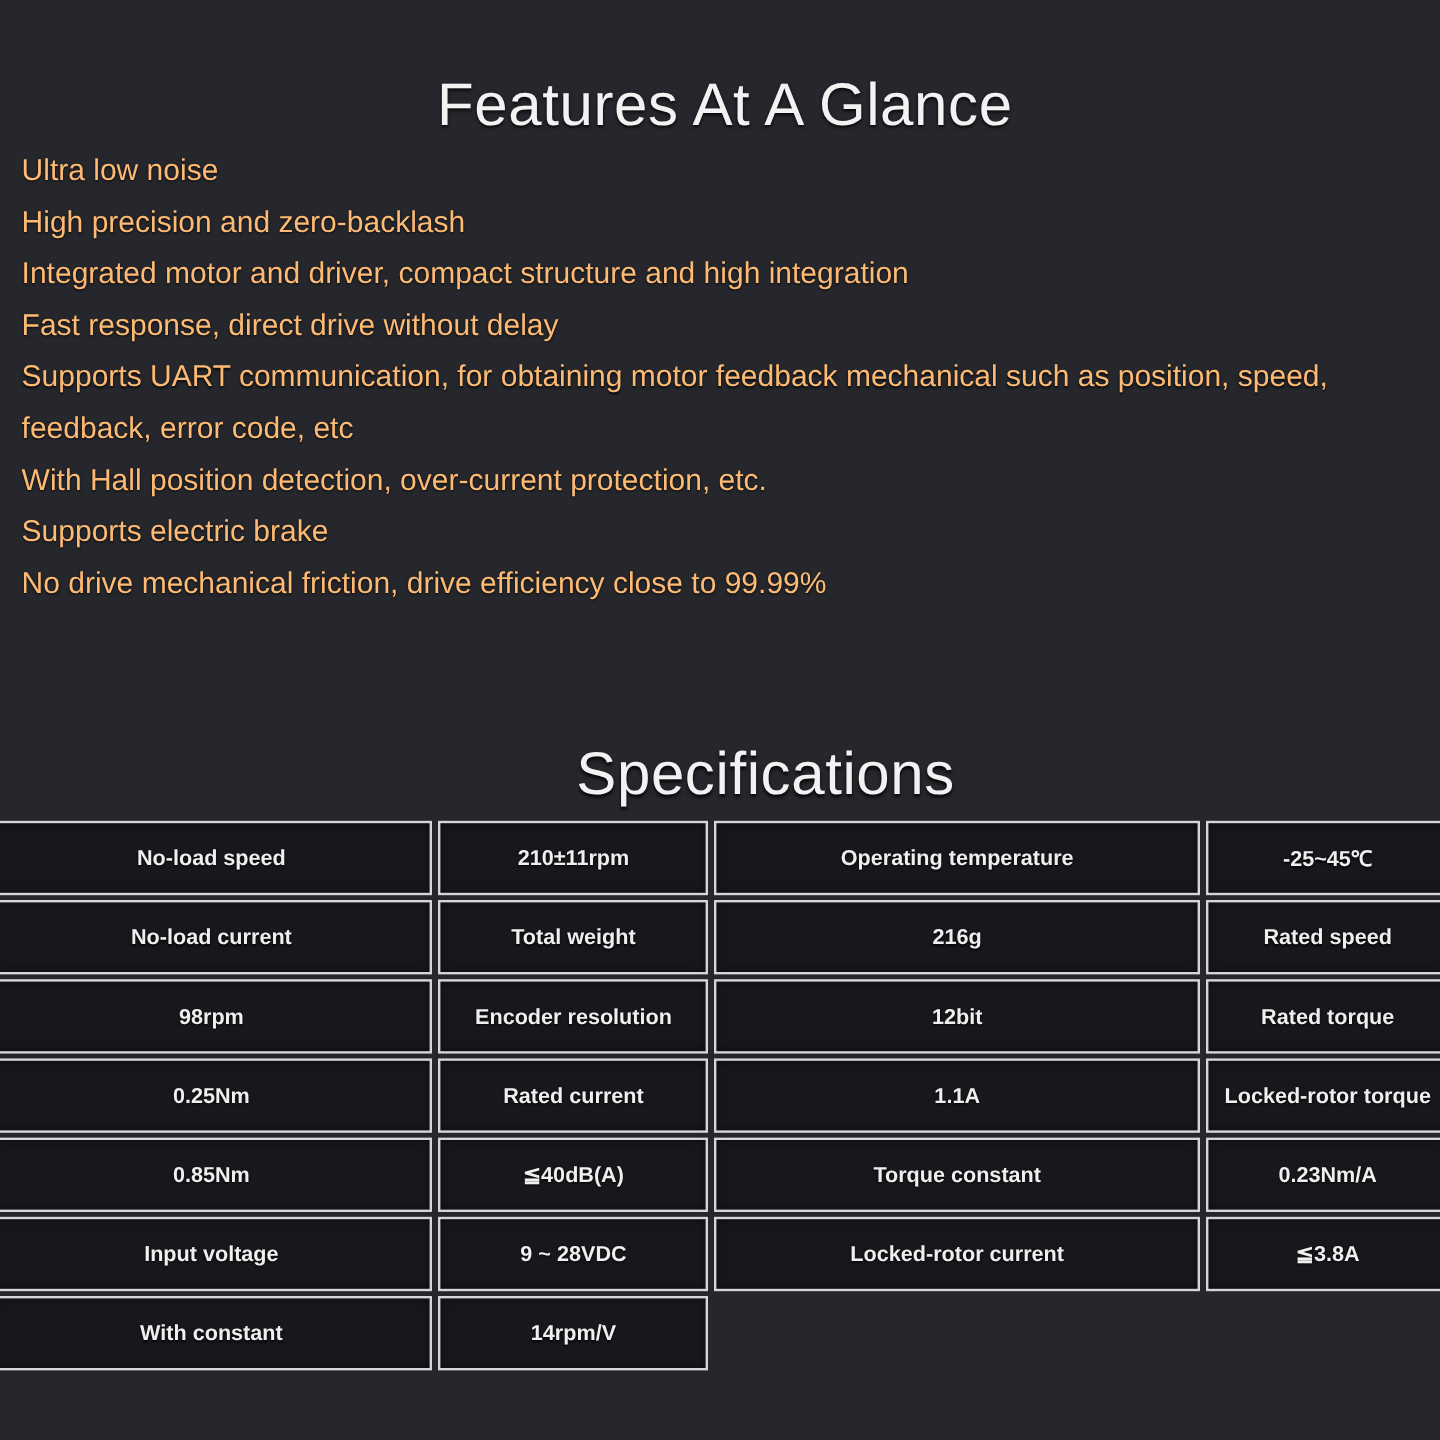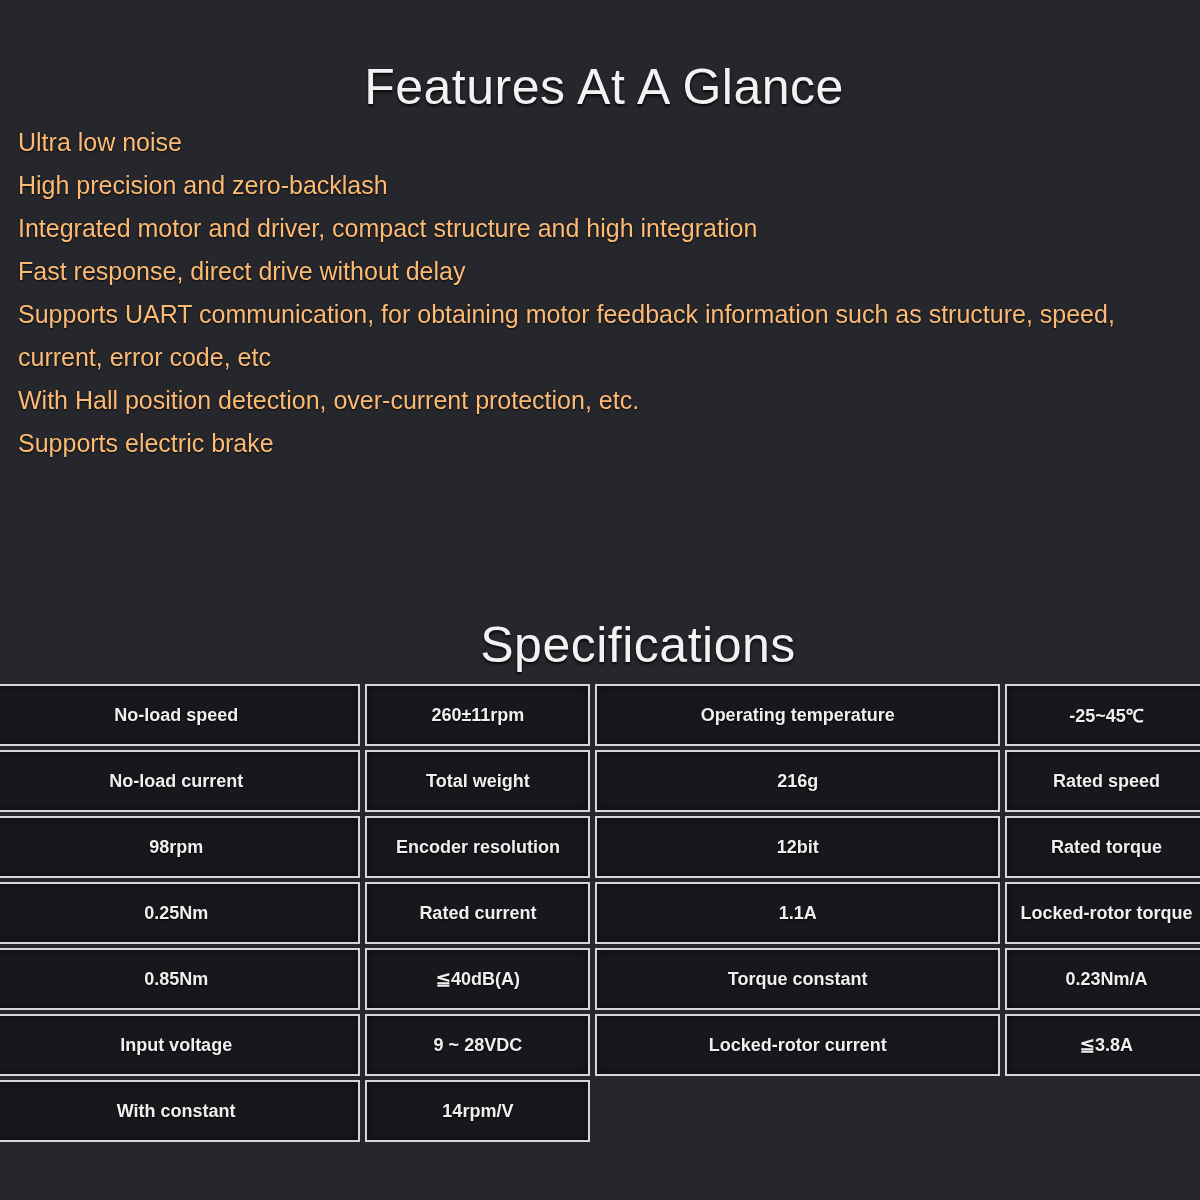--- a/index.html
+++ b/index.html
@@ -71,31 +71,32 @@
 </head>
 <body>
 
 <div class="section-title" id="features-title">Features At A Glance</div>
 
 <div id="features-list">
   <div class="feature-line">Ultra low noise</div>
   <div class="feature-line">High precision and zero-backlash</div>
   <div class="feature-line">Integrated motor and driver, compact structure and high integration</div>
   <div class="feature-line">Fast response, direct drive without delay</div>
-  <div class="feature-line">Supports UART communication, for obtaining motor feedback information such as structure, speed,</div>
-  <div class="feature-line">current, error code, etc</div>
+  <div class="feature-line">Supports UART communication, for obtaining motor feedback mechanical such as position, speed,</div>
+  <div class="feature-line">feedback, error code, etc</div>
   <div class="feature-line">With Hall position detection, over-current protection, etc.</div>
   <div class="feature-line">Supports electric brake</div>
+  <div class="feature-line">No drive mechanical friction, drive efficiency close to 99.99%</div>
 </div>
 
 <div class="section-title" id="specs-title">Specifications</div>
 
 <div id="spec-table">
     <div class="cell">No-load speed</div>
-    <div class="cell">260±11rpm</div>
+    <div class="cell">210±11rpm</div>
     <div class="cell">Operating temperature</div>
     <div class="cell">-25~45℃</div>
     <div class="cell">No-load current</div>
     <div class="cell">Total weight</div>
     <div class="cell">216g</div>
     <div class="cell">Rated speed</div>
     <div class="cell">98rpm</div>
     <div class="cell">Encoder resolution</div>
     <div class="cell">12bit</div>
     <div class="cell">Rated torque</div>

